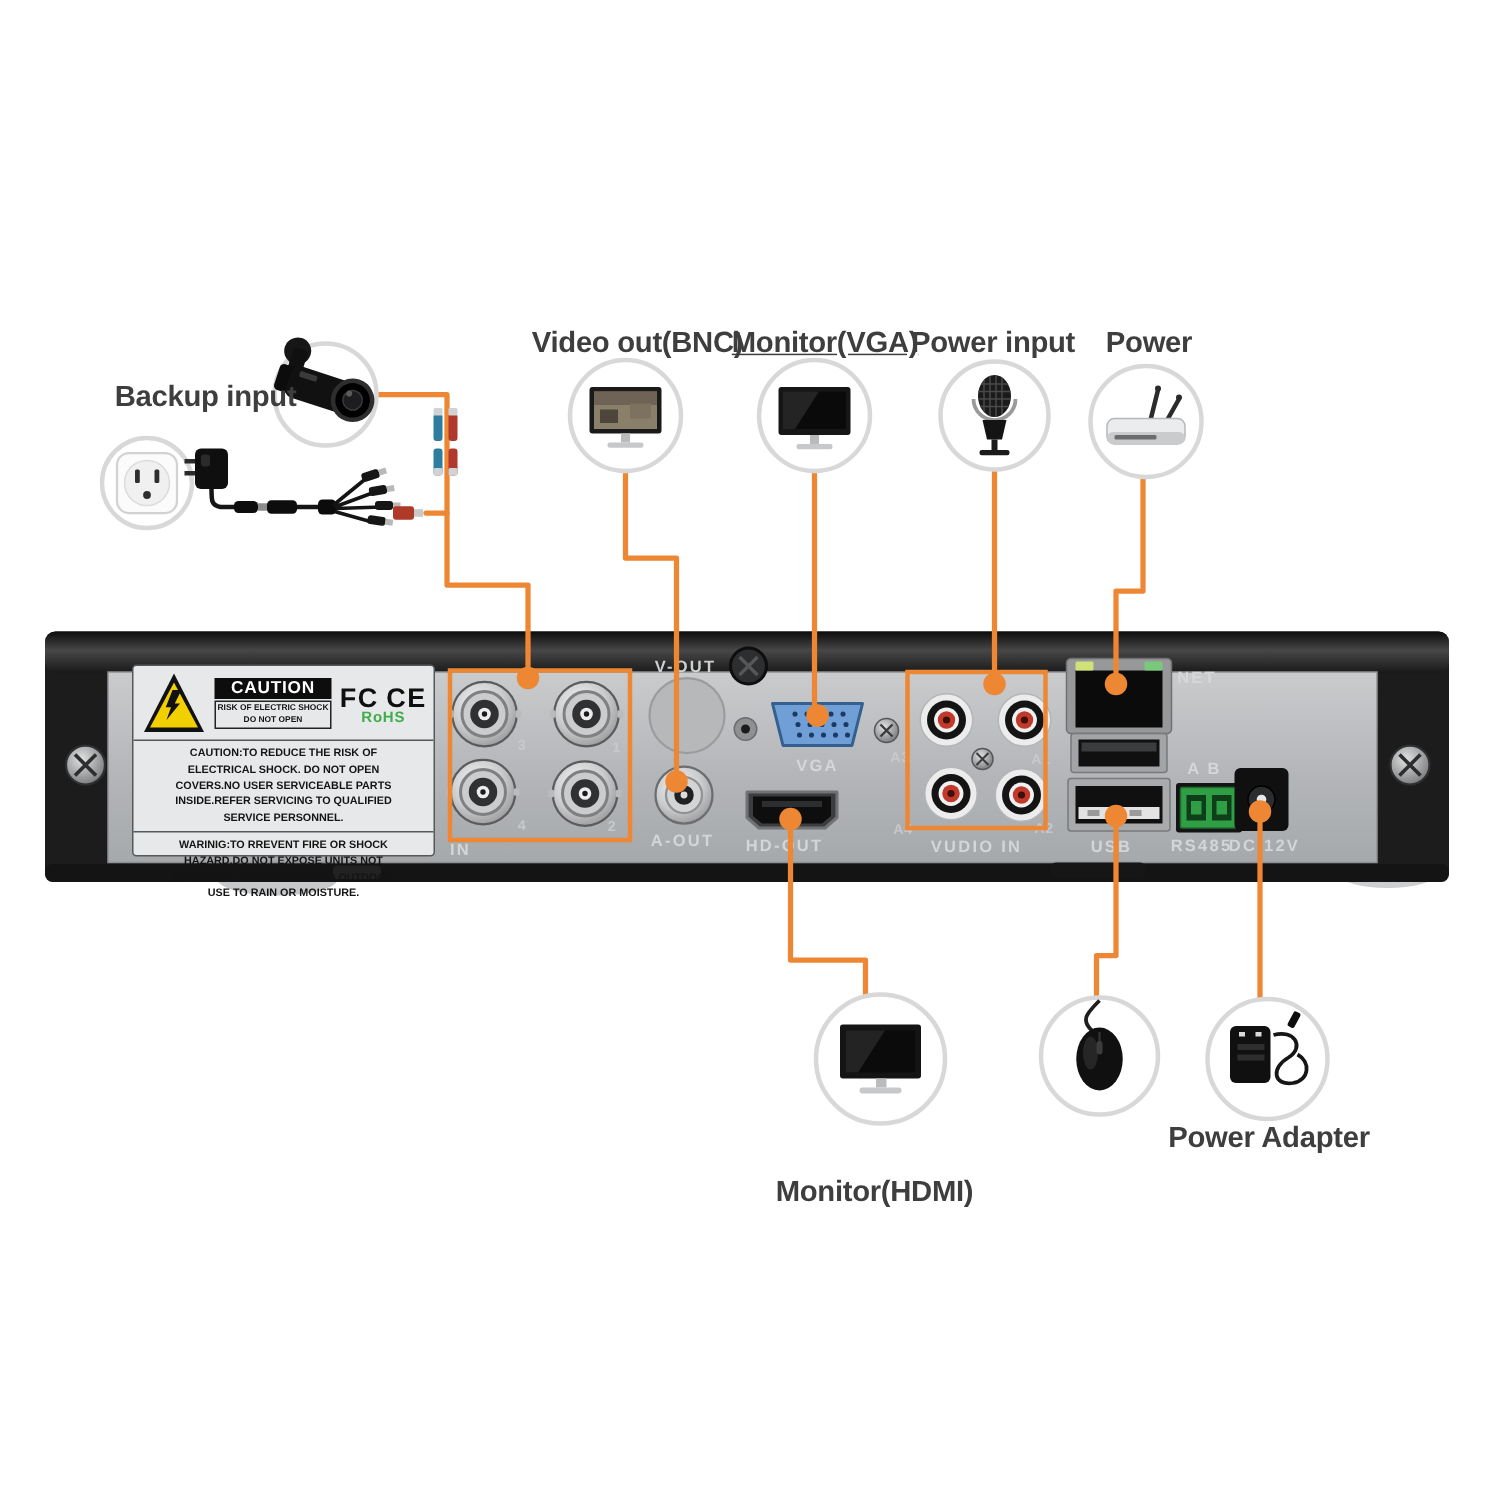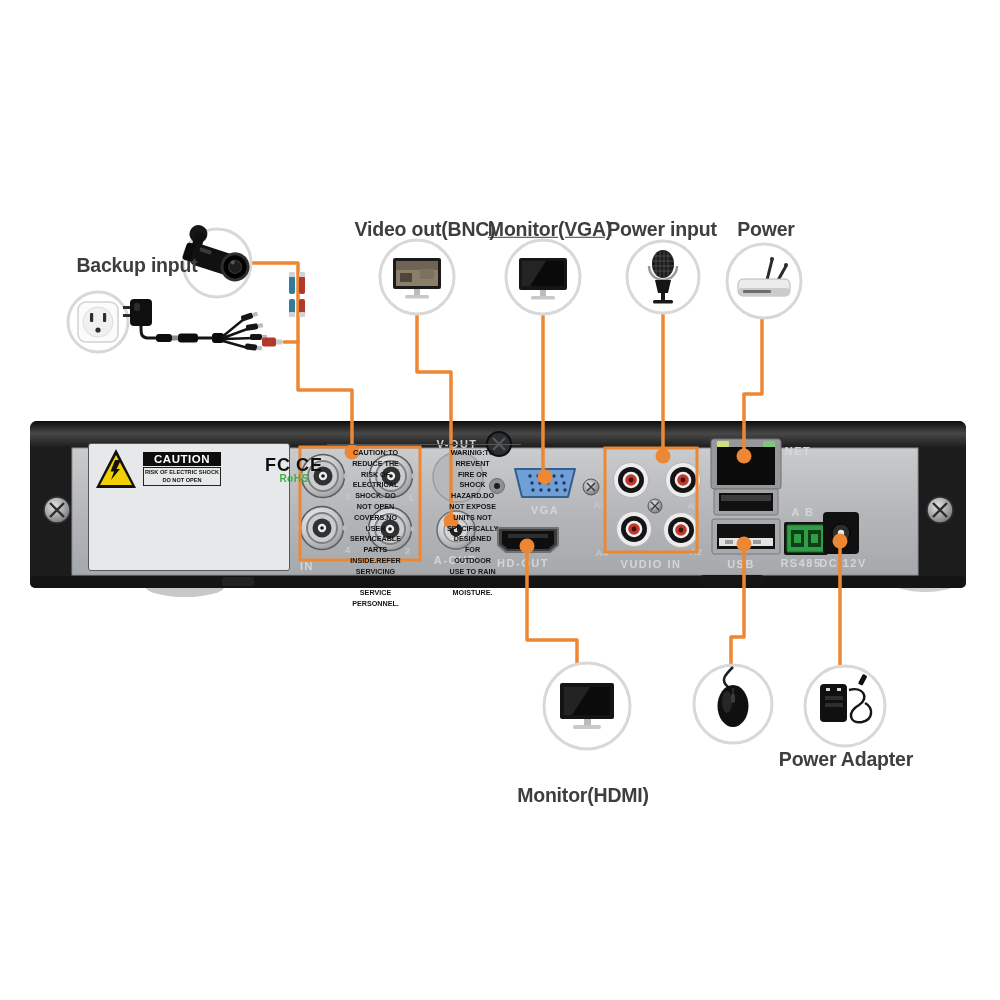--- a/index.html
+++ b/index.html
@@ -4,29 +4,29 @@
 <style>
   html,body{margin:0;padding:0;background:#fff;}
   .stage{position:relative;width:1000px;height:1000px;background:#ffffff;overflow:hidden;
          font-family:"Liberation Sans",sans-serif;}
   .stage svg.scene{position:absolute;left:0;top:0;}
   .biglabel{position:absolute;transform:translate(-50%,-50%);font-weight:700;font-size:19.5px;
             color:#3e3e3e;white-space:nowrap;letter-spacing:-0.2px;text-align:center;line-height:1.15;}
   
   .sticker{position:absolute;left:88px;top:443px;width:202px;height:128px;background:#e7e8e9;
            border:1px solid #55585a;border-radius:3px;box-sizing:border-box;color:#141414;
-           display:flex;}
+           display:flex;flex-direction:column;}
   .sticker-top{display:flex;align-items:center;gap:5px;padding:3px 4px 2px 5px;height:44px;}
   .tri{flex:0 0 auto;}
   .caution-block{flex:0 0 auto;width:78px;}
   .caution-banner{background:#0d0d0d;color:#ffffff;font-weight:700;font-size:11.5px;
                   text-align:center;padding:1px 0;letter-spacing:0.5px;}
   .risk-box{border:1px solid #222;font-size:5.6px;font-weight:700;text-align:center;
             padding:1.5px 1px;line-height:1.3;margin-top:1px;}
-  .certs{flex:1;text-align:center;margin-left:39px;}
+  .certs{flex:1;text-align:center;}
   .fcc-ce{font-size:18px;font-weight:800;color:#0f0f0f;letter-spacing:1px;}
   .fcc-ce .ce{margin-left:5px;}
   .rohs{color:#3fae49;font-size:10px;font-weight:700;margin-top:-3px;letter-spacing:0.5px;}
   .sticker-para{border-top:1px solid #55585a;font-size:7.2px;font-weight:700;text-align:center;
                 padding:3px 23px;line-height:1.5;}
   .sticker-para.p1{flex:1;}
   .sticker-para.p2{height:32px;}
   
   .eng{font-family:"Liberation Sans",sans-serif;font-weight:700;font-size:11px;fill:#d6d8da;
        letter-spacing:1.5px;opacity:0.95;}

